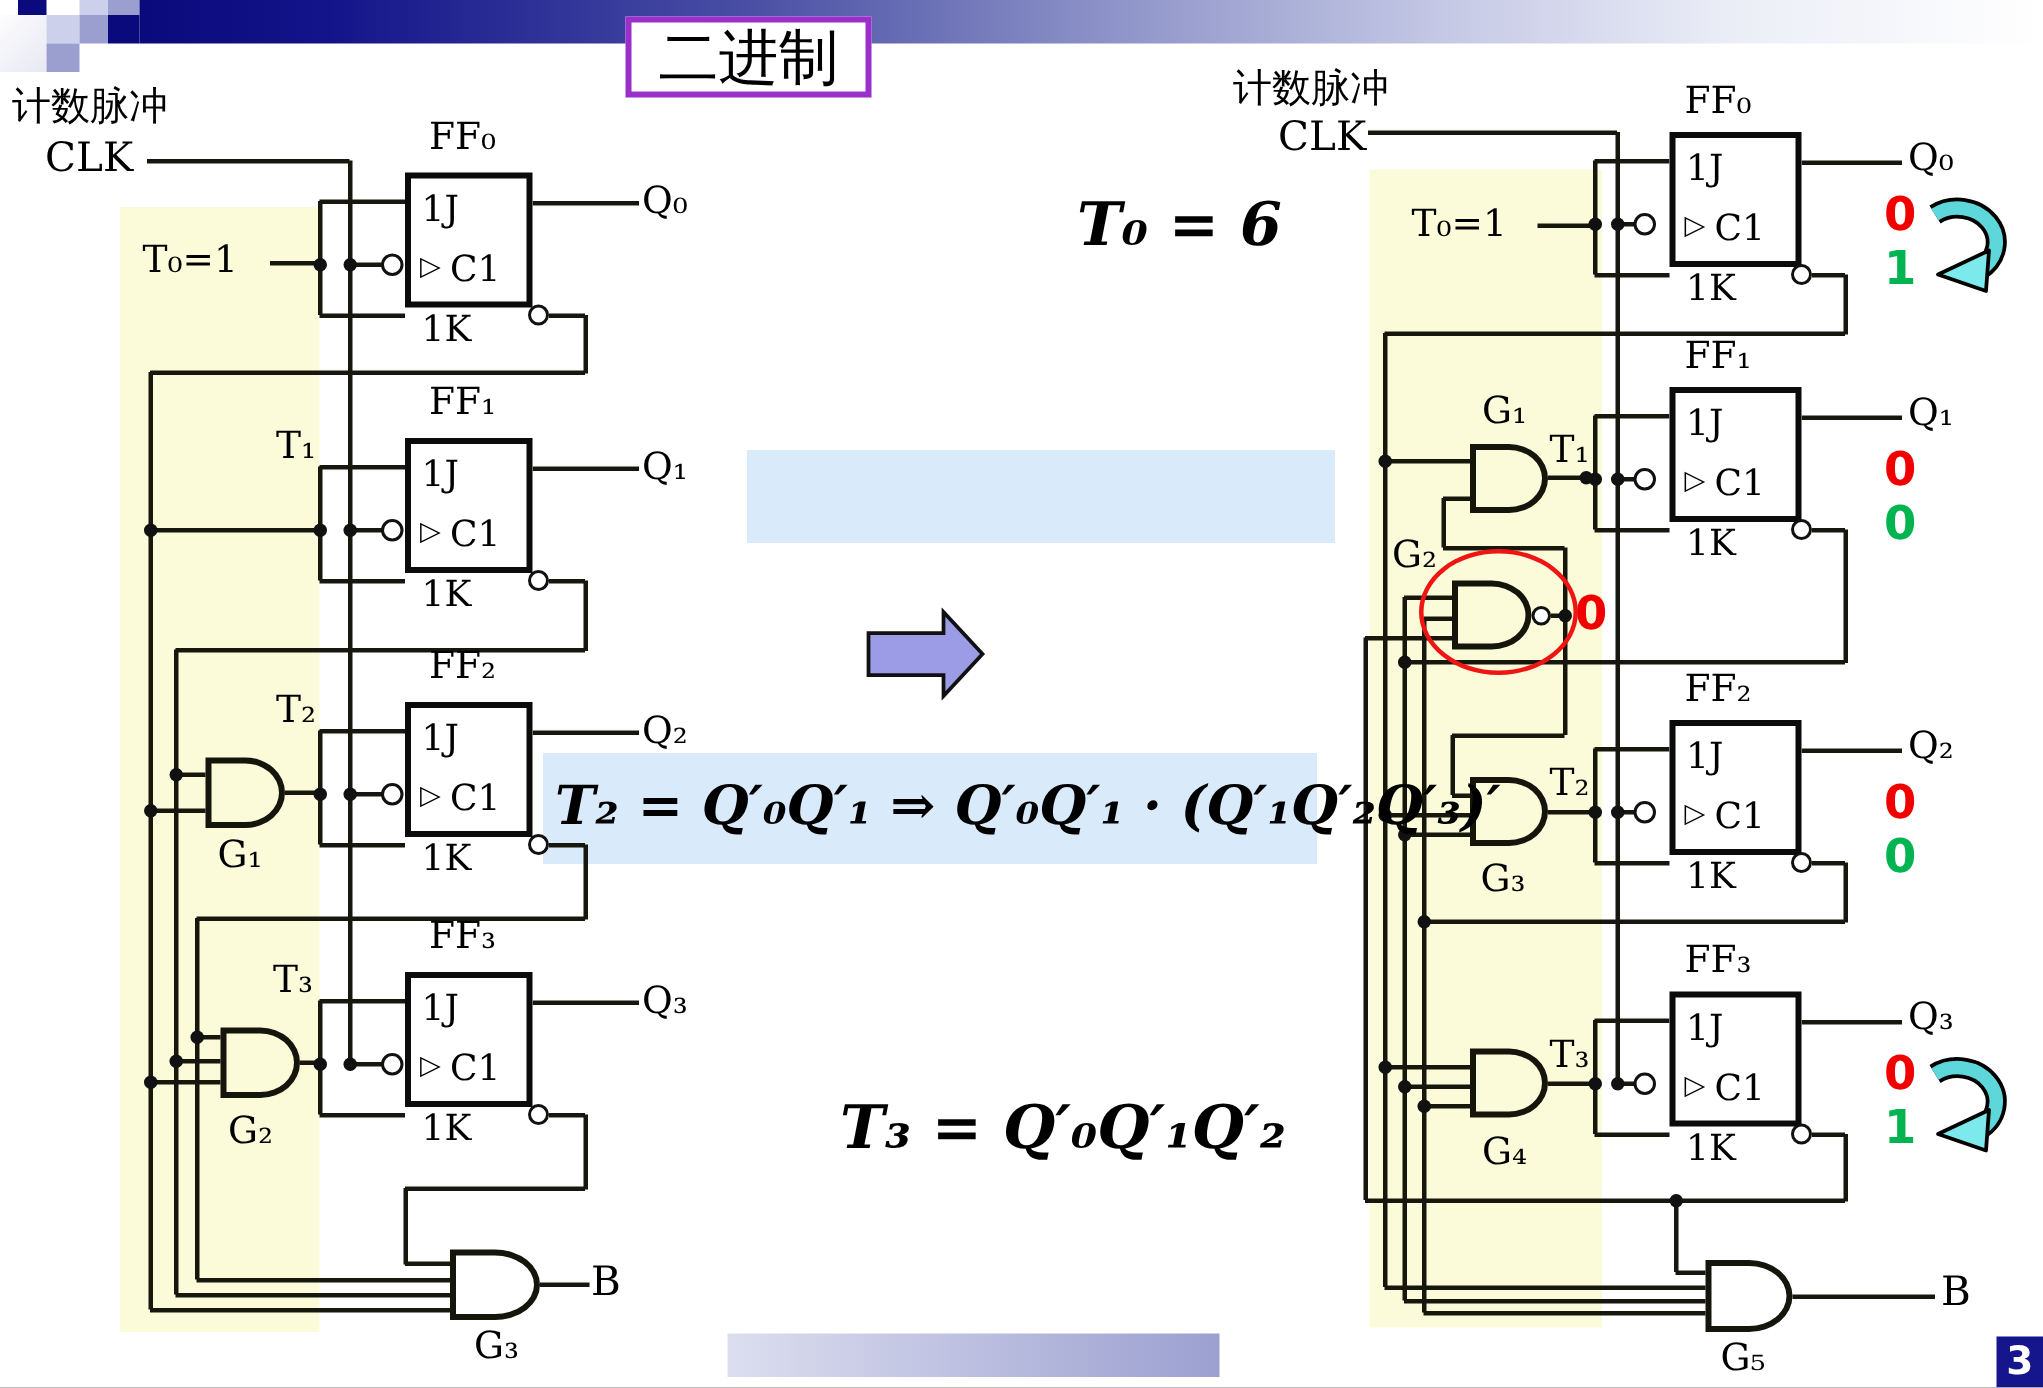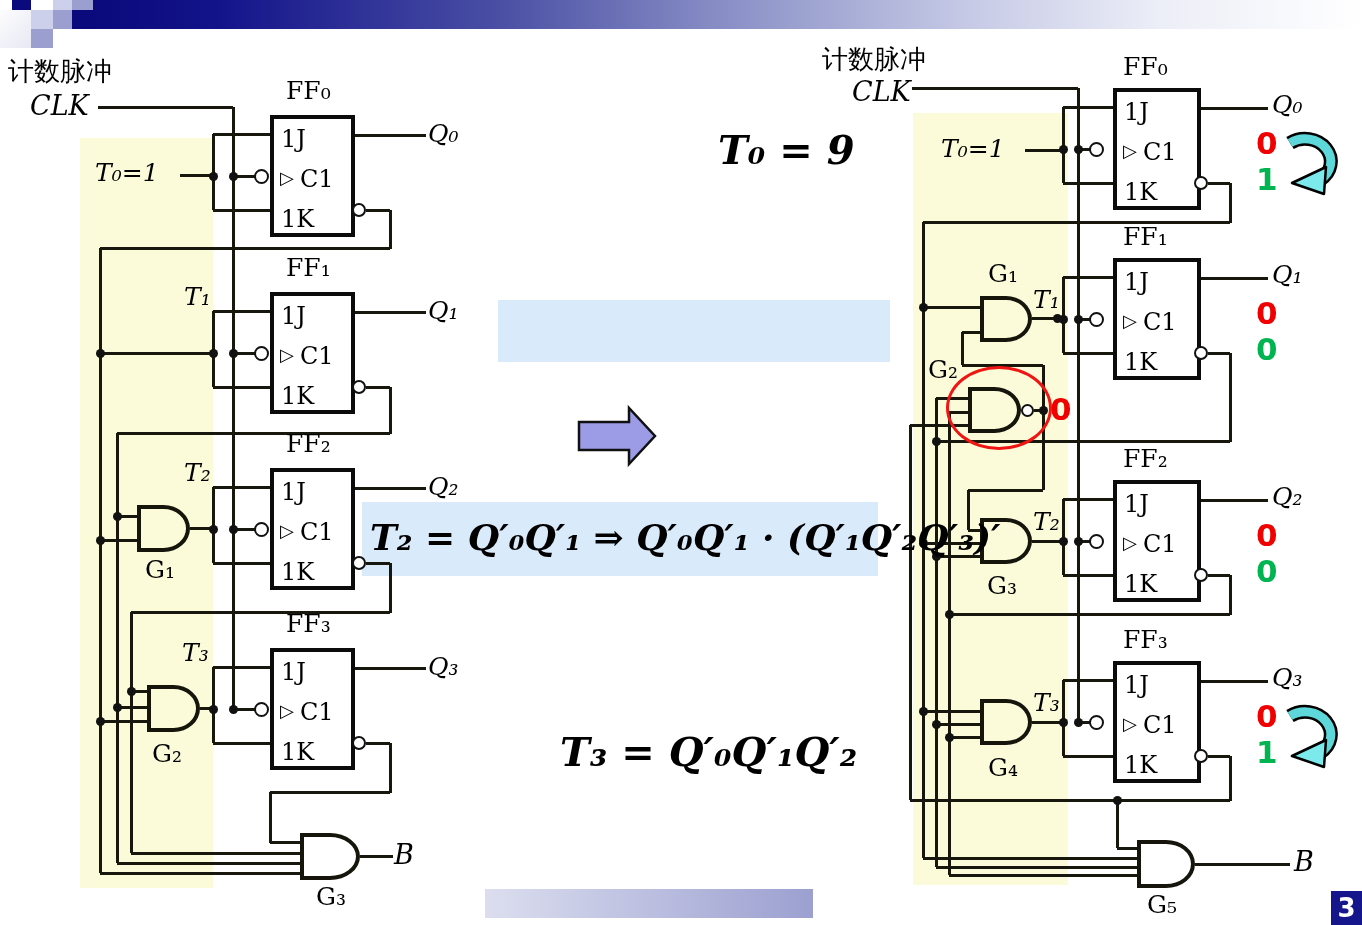--- a/index.html
+++ b/index.html
@@ -15,27 +15,27 @@
     background:linear-gradient(135deg,#fdfdfe,#e7e8f3)}
   .titlebox{position:absolute;background:#fff;display:flex;align-items:center;justify-content:center;
     font-family:"DejaVu Serif",serif;z-index:7}
   .band{position:absolute;background:#fbfbda;z-index:1}
   .hl{position:absolute;background:#d9eafb;z-index:1}
   .formula{position:absolute;font-style:italic;font-weight:bold;font-family:"DejaVu Serif",serif;
     white-space:nowrap;z-index:6}
   .wire{position:absolute;background:#17170e;z-index:2}
   .dot{position:absolute;width:9px;height:9px;background:#111;border-radius:50%;z-index:3}
   .bub{position:absolute;border:2.6px solid #111;border-radius:50%;background:#fff;z-index:3}
-  .ff{position:absolute;width:85px;height:122px;border:4px solid #0b0b0b;background:#fff;z-index:3}
+  .ff{position:absolute;width:85px;height:90px;border:4px solid #0b0b0b;background:#fff;z-index:3}
   .pin{position:absolute;font-size:24px;font-family:"DejaVu Serif",serif;line-height:1;white-space:nowrap}
   .tri{font-family:"DejaVu Sans",sans-serif;font-size:18px}
   .gate{position:absolute;border:4px solid #15150c;border-radius:0 50% 50% 0/0 50% 50% 0;z-index:3}
   .lbl{position:absolute;font-size:25px;font-family:"DejaVu Serif",serif;line-height:1.05;
     white-space:nowrap;z-index:4}
-  .it{font-style:italic}
+  .it{}
   .state{position:absolute;font:bold 31px "DejaVu Sans",sans-serif;line-height:1;z-index:4}
   .ellipse{position:absolute;border:3.5px solid #ee1512;border-radius:50%;z-index:5;background:transparent}
   .svgabs{position:absolute;z-index:5}
   .pagenum{position:absolute;left:1331px;top:891px;width:31px;height:34px;background:#15158c;
     color:#fff;font:bold 26px "DejaVu Sans",sans-serif;display:flex;align-items:center;
     justify-content:center;z-index:7}
   .botbar{position:absolute;left:485px;top:889px;width:328px;height:29px;z-index:1;
     background:linear-gradient(90deg,#dcdeef,#9ba0d0)}
 </style>
 </head>
@@ -52,22 +52,25 @@
   <div class="hdrext"></div>
   <div class="hdrbar"></div>
   <div class="sq" style="left:31px;top:29px;width:22px;height:19px;background:#9a9fd0"></div>
 
   <div class="band" style="left:80px;top:138px;width:133px;height:750px"></div>
   <div class="band" style="left:913px;top:113px;width:155px;height:772px"></div>
 
   <div class="hl" style="left:498px;top:300px;width:392px;height:62px"></div>
   <div class="hl" style="left:362px;top:502px;width:516px;height:74px"></div>
 
-
-  <div class="formula" style="left:718px;top:126px;font-size:40px">T₀ = 9</div>
+  <div class="titlebox" style="left:417px;top:11px;width:164px;height:54px;border:4px solid #9a2fca;font-size:40px">
+    <span>二进制</span>
+  </div>
+
+  <div class="formula" style="left:718px;top:126px;font-size:40px">T₀ = 6</div>
   <div class="formula" style="left:560px;top:728px;font-size:40px">T₃ = Q′₀Q′₁Q′₂</div>
   <div class="formula" style="left:370px;top:516px;font-size:36px">T₂ = Q′₀Q′₁ ⇒ Q′₀Q′₁ · (Q′₁Q′₂Q′₃)′</div>
 
   <svg class="svgabs" style="left:577px;top:405px" width="80" height="62" viewBox="0 0 80 62">
     <polygon points="2,17 52,17 52,3 78,31 52,59 52,45 2,45" fill="#9b9be6" stroke="#111" stroke-width="2.5"></polygon>
   </svg>
 
   <div class="ellipse" style="left:946px;top:366px;width:106px;height:84px"></div>
 
   <div id="left-layer">

